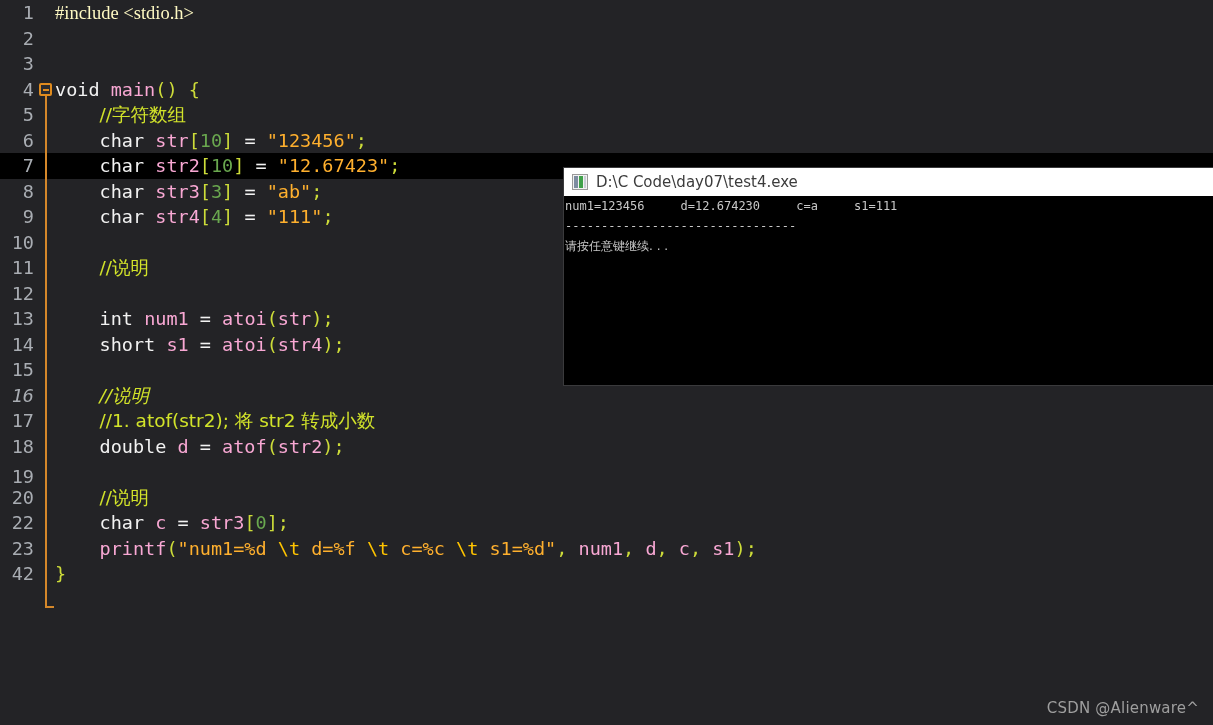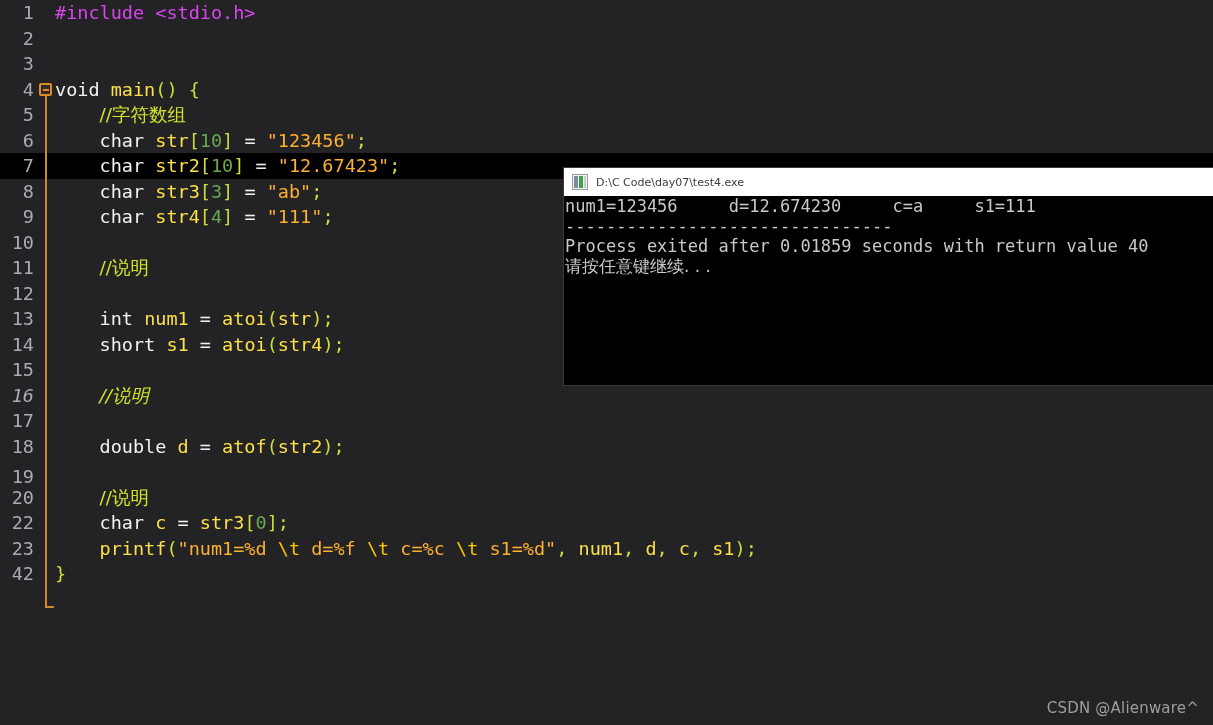--- a/index.html
+++ b/index.html
@@ -80,27 +80,27 @@
     position: absolute;
     left: 1.5px;
     top: 3.5px;
     width: 6px;
     height: 2px;
     background: #e08b1e;
   }
 
   
   .tk-kw      { color: #f2f2f2; }
-  .tk-id      { color: #fde047; }
+  .tk-id      { color: #f9a8d4; }
   .tk-punct   { color: #cddc39; }
   .tk-num     { color: #6aa84f; }
   .tk-str     { color: #ffb02e; }
   .tk-esc     { color: #ffc400; }
   .tk-cmt     { color: #d2e32a; text-align: right; }
-  .tk-pre     { color: #d946ef; }
+  .tk-pre     { color: #fef9c3; font-family: Liberation Serif, serif; }
   .tk-plain   { color: #e8e8e8; }
   .tk-brace   { color: #cddc39; }
 
   .cjk { font-family: "DejaVu Sans", sans-serif; }
 
   
   #console-window {
     position: absolute;
     left: 564px;
     top: 168px;
@@ -134,29 +134,29 @@
   #console-icon .seg-b {
     position: absolute; left: 6px; top: 1px;
     width: 4px; height: 12px; background: #3fa14a;
   }
   #console-icon .seg-c {
     position: absolute; left: 11px; top: 1px;
     width: 2px; height: 12px; background: #c8cdd4;
   }
   #console-title-text {
     font-family: "DejaVu Sans", sans-serif;
-    font-size: 11px;
+    font-size: 15px;
     color: #3c3c3c;
     white-space: pre;
   }
   #console-body {
     padding: 0 0 0 1px;
     color: #c8c8c8;
     font-family: "DejaVu Sans Mono", monospace;
-    font-size: 17px;
+    font-size: 12px;
     line-height: 20px;
     white-space: pre;
   }
   #console-body .row { white-space: pre; }
 
   
   #watermark {
     position: absolute;
     right: 14px;
     bottom: 8px;
@@ -180,21 +180,21 @@
       <div class="code-line current" style="top: 0px;"><span class="gutter-num">7</span><span class="code-text"><span class="tk-plain">    </span><span class="tk-kw">char</span><span class="tk-plain"> </span><span class="tk-id">str2</span><span class="tk-punct">[</span><span class="tk-num">10</span><span class="tk-punct">]</span><span class="tk-plain"> </span><span class="tk-kw">=</span><span class="tk-plain"> </span><span class="tk-str">"12.67423"</span><span class="tk-punct">;</span></span></div>
       <div class="code-line" style="top: 0px;"><span class="gutter-num">8</span><span class="code-text"><span class="tk-plain">    </span><span class="tk-kw">char</span><span class="tk-plain"> </span><span class="tk-id">str3</span><span class="tk-punct">[</span><span class="tk-num">3</span><span class="tk-punct">]</span><span class="tk-plain"> </span><span class="tk-kw">=</span><span class="tk-plain"> </span><span class="tk-str">"ab"</span><span class="tk-punct">;</span></span></div>
       <div class="code-line" style="top: 0px;"><span class="gutter-num">9</span><span class="code-text"><span class="tk-plain">    </span><span class="tk-kw">char</span><span class="tk-plain"> </span><span class="tk-id">str4</span><span class="tk-punct">[</span><span class="tk-num">4</span><span class="tk-punct">]</span><span class="tk-plain"> </span><span class="tk-kw">=</span><span class="tk-plain"> </span><span class="tk-str">"111"</span><span class="tk-punct">;</span></span></div>
       <div class="code-line" style="top: 0px;"><span class="gutter-num">10</span><span class="code-text"></span></div>
       <div class="code-line" style="top: 0px;"><span class="gutter-num">11</span><span class="code-text"><span class="tk-plain">    </span><span class="tk-cmt cjk">//说明</span></span></div>
       <div class="code-line" style="top: 0px;"><span class="gutter-num">12</span><span class="code-text"><span class="tk-plain">    </span></span></div>
       <div class="code-line" style="top: 0px;"><span class="gutter-num">13</span><span class="code-text"><span class="tk-plain">    </span><span class="tk-kw">int</span><span class="tk-plain"> </span><span class="tk-id">num1</span><span class="tk-plain"> </span><span class="tk-kw">=</span><span class="tk-plain"> </span><span class="tk-id">atoi</span><span class="tk-punct">(</span><span class="tk-id">str</span><span class="tk-punct">)</span><span class="tk-punct">;</span></span></div>
       <div class="code-line" style="top: 0px;"><span class="gutter-num">14</span><span class="code-text"><span class="tk-plain">    </span><span class="tk-kw">short</span><span class="tk-plain"> </span><span class="tk-id">s1</span><span class="tk-plain"> </span><span class="tk-kw">=</span><span class="tk-plain"> </span><span class="tk-id">atoi</span><span class="tk-punct">(</span><span class="tk-id">str4</span><span class="tk-punct">)</span><span class="tk-punct">;</span></span></div>
       <div class="code-line" style="top: 0px;"><span class="gutter-num">15</span><span class="code-text"></span></div>
       <div class="code-line" style="top: 0px; font-style: italic;"><span class="gutter-num">16</span><span class="code-text"><span class="tk-plain">    </span><span class="tk-cmt cjk">//说明</span></span></div>
-      <div class="code-line" style="top: 0px;"><span class="gutter-num">17</span></div>
+      <div class="code-line" style="top: 0px;"><span class="gutter-num">17</span><span class="code-text"><span class="tk-plain">    </span><span class="tk-cmt cjk">//1. atof(str2); 将 str2 转成小数</span></span></div>
       <div class="code-line" style="top: 0px;"><span class="gutter-num">18</span><span class="code-text"><span class="tk-plain">    </span><span class="tk-kw">double</span><span class="tk-plain"> </span><span class="tk-id">d</span><span class="tk-plain"> </span><span class="tk-kw">=</span><span class="tk-plain"> </span><span class="tk-id">atof</span><span class="tk-punct">(</span><span class="tk-id">str2</span><span class="tk-punct">)</span><span class="tk-punct">;</span></span></div>
       <div class="code-line" style="top: 5px;"><span class="gutter-num">19</span><span class="code-text"></span></div>
       <div class="code-line" style="top: 0px; padding-left: 8px;"><span class="gutter-num">20</span><span class="code-text"><span class="tk-plain">    </span><span class="tk-cmt cjk">//说明</span></span></div>
       <div class="code-line" style="top: 0px;"><span class="gutter-num">22</span><span class="code-text"><span class="tk-plain">    </span><span class="tk-kw">char</span><span class="tk-plain"> </span><span class="tk-id">c</span><span class="tk-plain"> </span><span class="tk-kw">=</span><span class="tk-plain"> </span><span class="tk-id">str3</span><span class="tk-punct">[</span><span class="tk-num">0</span><span class="tk-punct">]</span><span class="tk-punct">;</span></span></div>
       <div class="code-line" style="top: 0px;"><span class="gutter-num">23</span><span class="code-text"><span class="tk-plain">    </span><span class="tk-id">printf</span><span class="tk-punct">(</span><span class="tk-str">"num1=%d </span><span class="tk-esc">\t</span><span class="tk-str"> d=%f </span><span class="tk-esc">\t</span><span class="tk-str"> c=%c </span><span class="tk-esc">\t</span><span class="tk-str"> s1=%d"</span><span class="tk-punct">,</span><span class="tk-plain"> </span><span class="tk-id">num1</span><span class="tk-punct">,</span><span class="tk-plain"> </span><span class="tk-id">d</span><span class="tk-punct">,</span><span class="tk-plain"> </span><span class="tk-id">c</span><span class="tk-punct">,</span><span class="tk-plain"> </span><span class="tk-id">s1</span><span class="tk-punct">)</span><span class="tk-punct">;</span></span></div>
       <div class="code-line" style="top: 0px;"><span class="gutter-num">42</span><span class="code-text"><span class="tk-brace">}</span></span></div>
     </div>
   <div id="fold-layer">
       <div class="fold-rail" style="top: 94px; height: 512px;"></div>
       <div class="fold-rail-foot" style="top: 606px;"></div>
@@ -204,16 +204,16 @@
 
 <div id="console-window">
   <div id="console-titlebar">
     <span id="console-icon">
       <span class="seg-a"></span>
         <span class="seg-b"></span>
         <span class="seg-c"></span>
     </span>
     <span id="console-title-text">D:\C Code\day07\test4.exe</span>
   </div>
-  <div id="console-body"><div class="row">num1=123456     d=12.674230     c=a     s1=111</div><div class="row">--------------------------------</div><div class="row">Process exited after 0.01859 seconds with return value 40</div><div class="row cjk">请按任意键继续. . .</div></div>
+  <div id="console-body"><div class="row">num1=123456     d=12.674230     c=a     s1=111</div><div class="row">--------------------------------</div><div class="row cjk">请按任意键继续. . .</div></div>
 </div>
 
 <div id="watermark">CSDN @Alienware^</div>
 
 </body></html>

